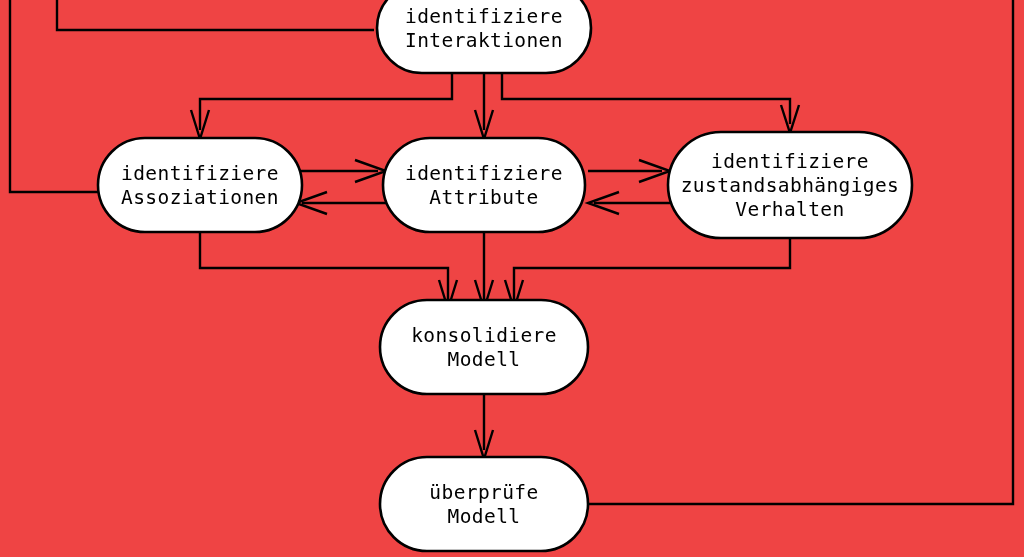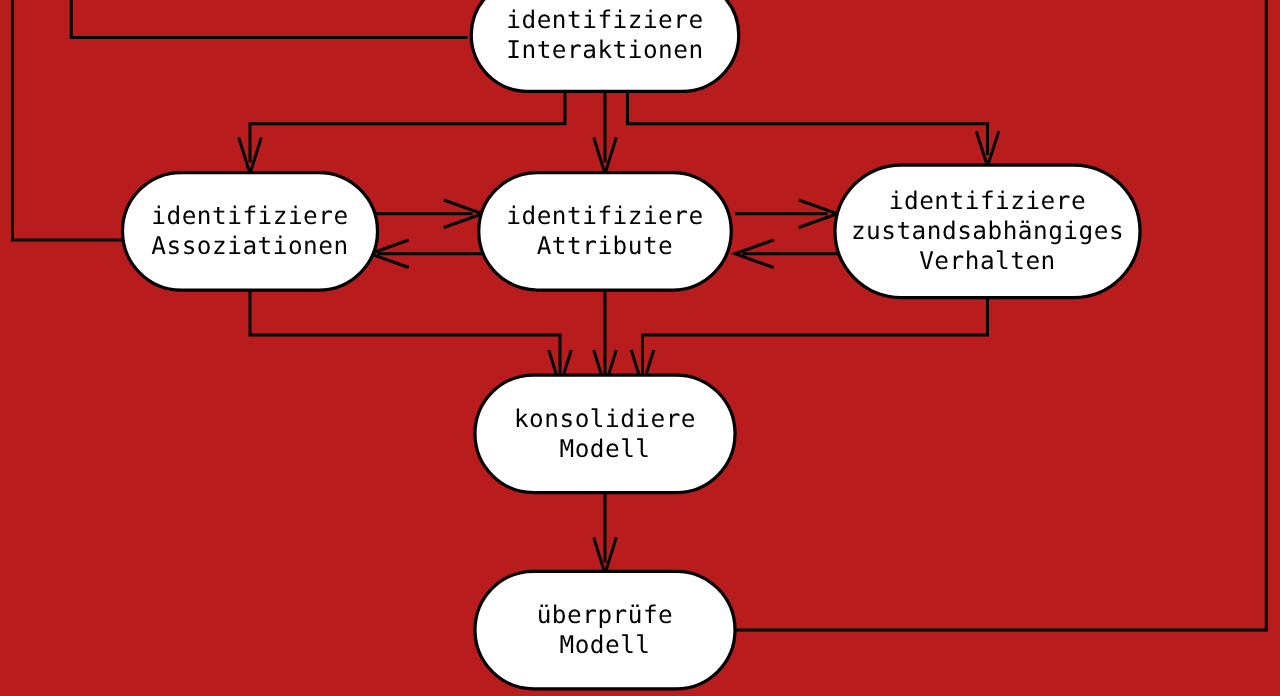--- a/index.html
+++ b/index.html
@@ -4,21 +4,21 @@
 <style>
   html, body {
     margin: 0;
     padding: 0;
     background: #ffffff;
   }
   #canvas {
     position: relative;
     width: 1024px;
     height: 557px;
-    background: #b91c1c;
+    background: #ef4444;
     overflow: hidden;
     font-family: "DejaVu Sans Mono", "Liberation Mono", monospace;
   }
   #diagram-svg {
     position: absolute;
     top: 0;
     left: 0;
     width: 1024px;
     height: 557px;
   }

